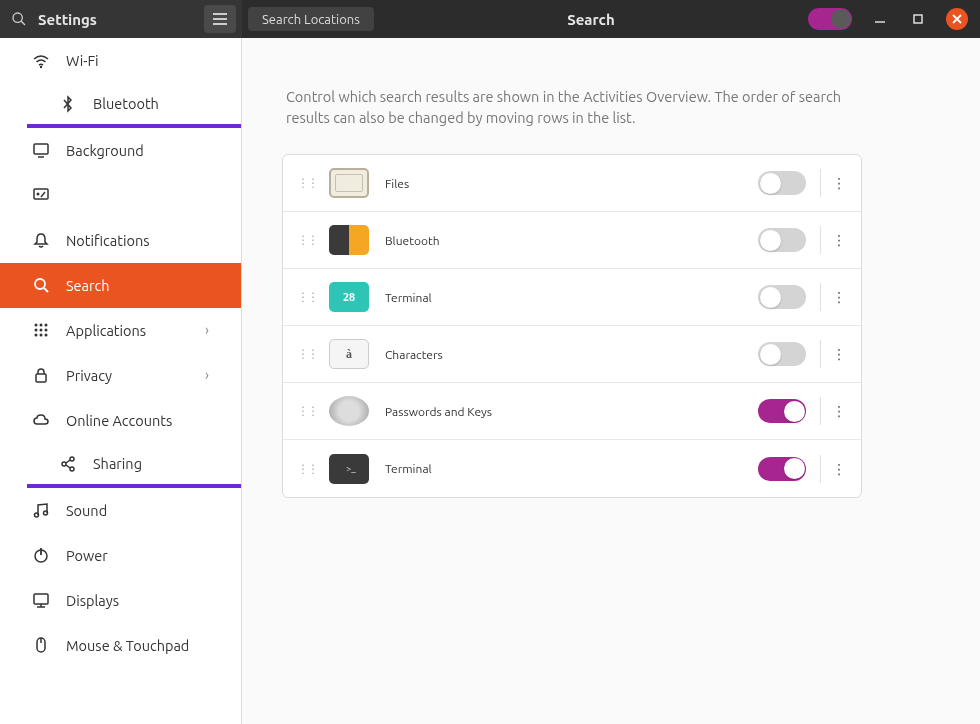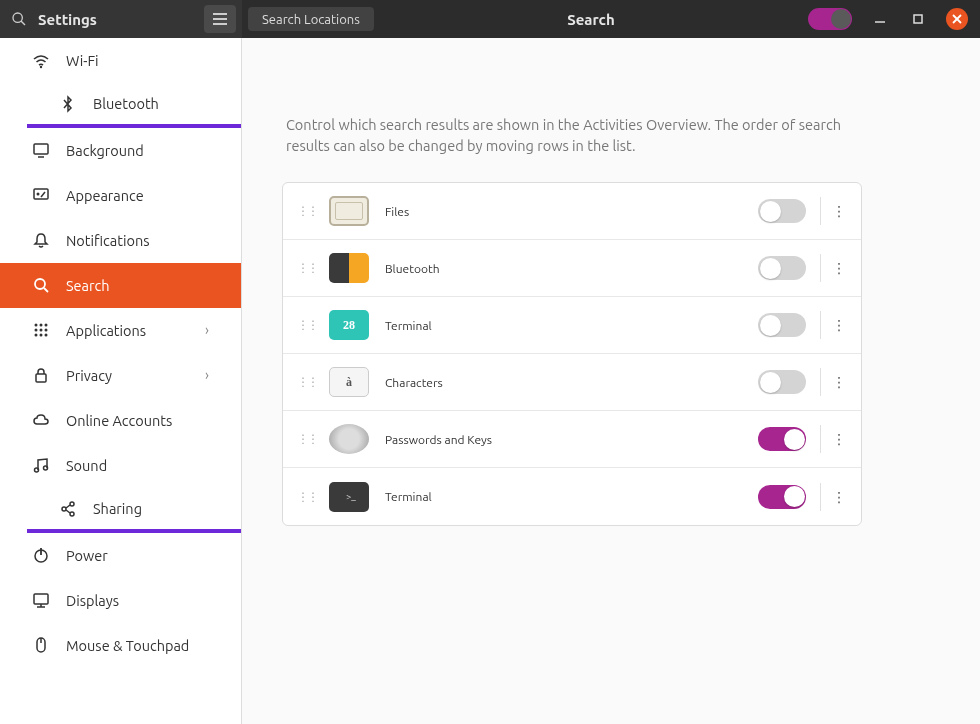--- a/index.html
+++ b/index.html
@@ -23,21 +23,21 @@
 .body-row { display: flex; height: calc(724px - 38px); }
 
 .sidebar { width: 242px; background: #fff; border-right: 1px solid #ddd; overflow-y: auto; }
 .sb-item { display: flex; align-items: center; height: 45px; padding: 0 32px; gap: 16px; cursor: pointer; color: #333; border-bottom: 1px solid transparent; }
 .sb-item.selected { background: #e95420; color: #fff; }
 .sb-item.divider-after { border-bottom: 4px solid #6d28d9; margin-left: 27px; }
 .sb-icon { width: 18px; display: flex; justify-content: center; }
 .sb-label { flex: 1; font-size: 14.5px; }
 .sb-chevron { color: #888; }
 
-.content { flex: 1; background: #fafafa; padding: 48px 40px; overflow-y: auto; margin-top: 28px; }
+.content { flex: 1; background: #fafafa; padding: 48px 40px; overflow-y: auto; }
 .desc { color: #777; font-size: 14.5px; line-height: 1.45; max-width: 580px; margin-bottom: 26px; margin-left: 4px; }
 
 .list { border: 1px solid #dcdcdc; border-radius: 6px; background: #fff; max-width: 580px; }
 .row { display: flex; align-items: center; height: 57px; padding: 0 14px; border-bottom: 1px solid #e8e8e8; }
 .row:last-child { border-bottom: none; }
 .drag { color: #aaa; margin-right: 12px; font-size: 12px; letter-spacing: -2px; }
 .app-icon { width: 40px; height: 30px; border-radius: 5px; margin-right: 16px; display: flex; align-items: center; justify-content: center; font-size: 12px; font-weight: bold; font-family: Liberation Serif, serif; }
 .app-name { flex: 1; font-size: 12px; color: #333; }
 .row-toggle { width: 48px; height: 24px; border-radius: 12px; position: relative; margin-right: 14px; }
 .row-toggle.off { background: #d4d4d4; }
@@ -132,21 +132,20 @@
         <span class="sb-label">Background</span>
       </div>
       <div class="sb-item">
         <span class="sb-icon">
           <svg width="18" height="18" viewBox="0 0 18 18" fill="currentColor">
             <rect x="2" y="3" width="14" height="10" rx="1" fill="none" stroke="currentColor" stroke-width="1.5"></rect>
             <circle cx="6" cy="8" r="1.5" fill="currentColor"></circle>
             <path d="M9 11 L13 6" stroke="currentColor" stroke-width="1.5"></path>
           </svg>
         </span>
-        <span class="sb-label">Appearance</span>
       </div>
       <div class="sb-item">
         <span class="sb-icon">
           <svg width="18" height="18" viewBox="0 0 18 18" fill="currentColor">
             <path d="M9 3 Q13 3 13 8 V11 L15 13 H3 L5 11 V8 Q5 3 9 3 M7 15 Q9 17 11 15" fill="none" stroke="currentColor" stroke-width="1.5"></path>
           </svg>
         </span>
         <span class="sb-label">Notifications</span>
       </div>
       <div class="sb-item selected">
@@ -186,45 +185,45 @@
         <span class="sb-chevron">›</span>
       </div>
       <div class="sb-item">
         <span class="sb-icon">
           <svg width="18" height="18" viewBox="0 0 18 18" fill="currentColor">
             <path d="M5 13 Q2 13 2 10 Q2 7 5 7 Q5 4 9 4 Q13 4 13 8 Q16 8 16 10.5 Q16 13 13 13 Z" fill="none" stroke="currentColor" stroke-width="1.5"></path>
           </svg>
         </span>
         <span class="sb-label">Online Accounts</span>
       </div>
-      <div class="sb-item">
-        <span class="sb-icon">
-          <svg width="18" height="18" viewBox="0 0 18 18" fill="currentColor">
-            <path d="M6 14 V4 L15 3 V12" fill="none" stroke="currentColor" stroke-width="1.5"></path>
-            <circle cx="4.5" cy="14" r="2" fill="none" stroke="currentColor" stroke-width="1.5"></circle>
-            <circle cx="13.5" cy="12" r="2" fill="none" stroke="currentColor" stroke-width="1.5"></circle>
-          </svg>
-        </span>
-        <span class="sb-label">Sound</span>
-      </div>
       <div class="sb-item divider-after">
         <span class="sb-icon">
           <svg width="18" height="18" viewBox="0 0 18 18" fill="currentColor">
             <circle cx="5" cy="9" r="2" fill="none" stroke="currentColor" stroke-width="1.5"></circle>
             <circle cx="13" cy="4" r="2" fill="none" stroke="currentColor" stroke-width="1.5"></circle>
             <circle cx="13" cy="14" r="2" fill="none" stroke="currentColor" stroke-width="1.5"></circle>
             <line x1="7" y1="8" x2="11" y2="5" stroke="currentColor" stroke-width="1.5"></line>
             <line x1="7" y1="10" x2="11" y2="13" stroke="currentColor" stroke-width="1.5"></line>
           </svg>
         </span>
         <span class="sb-label">Sharing</span>
       </div>
       <div class="sb-item">
         <span class="sb-icon">
           <svg width="18" height="18" viewBox="0 0 18 18" fill="currentColor">
+            <path d="M6 14 V4 L15 3 V12" fill="none" stroke="currentColor" stroke-width="1.5"></path>
+            <circle cx="4.5" cy="14" r="2" fill="none" stroke="currentColor" stroke-width="1.5"></circle>
+            <circle cx="13.5" cy="12" r="2" fill="none" stroke="currentColor" stroke-width="1.5"></circle>
+          </svg>
+        </span>
+        <span class="sb-label">Sound</span>
+      </div>
+      <div class="sb-item">
+        <span class="sb-icon">
+          <svg width="18" height="18" viewBox="0 0 18 18" fill="currentColor">
             <circle cx="9" cy="10" r="6" fill="none" stroke="currentColor" stroke-width="1.5"></circle>
             <line x1="9" y1="2" x2="9" y2="9" stroke="currentColor" stroke-width="1.8"></line>
           </svg>
         </span>
         <span class="sb-label">Power</span>
       </div>
       <div class="sb-item">
         <span class="sb-icon">
           <svg width="18" height="18" viewBox="0 0 18 18" fill="currentColor">
             <rect x="2" y="3" width="14" height="10" rx="1" fill="none" stroke="currentColor" stroke-width="1.5"></rect>

